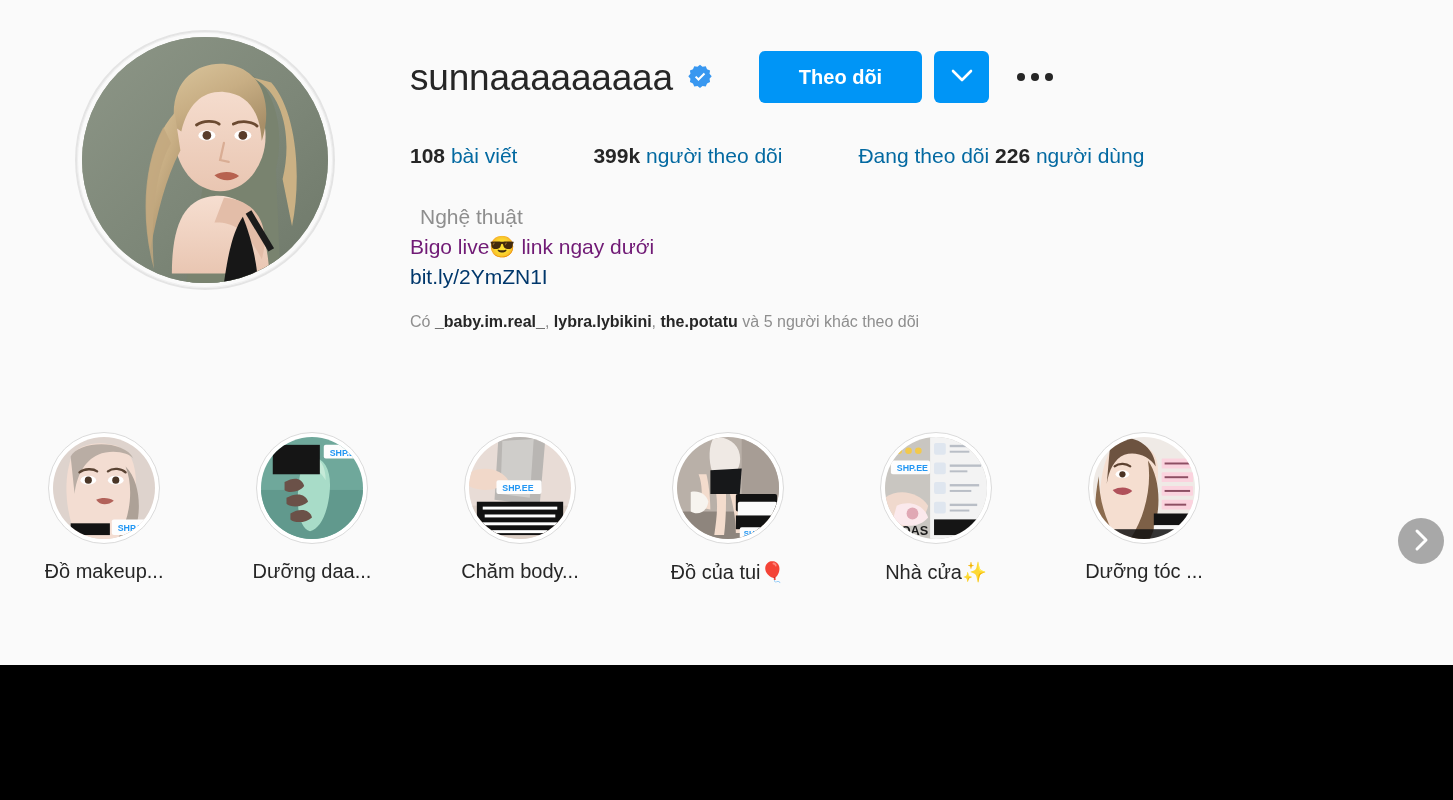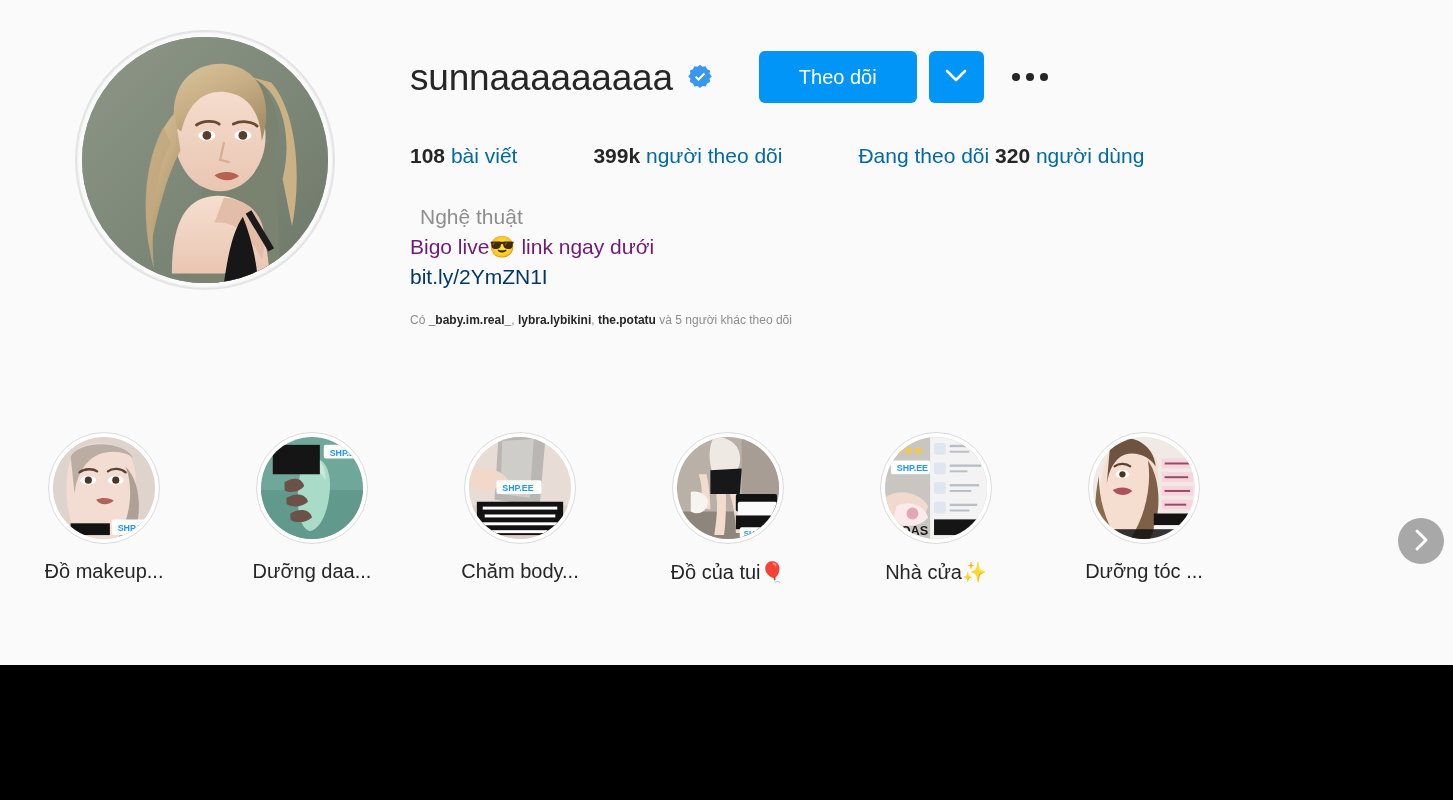--- a/index.html
+++ b/index.html
@@ -81,21 +81,21 @@
   }
   .verified-badge svg { display: block; }
 
   .btn-follow {
     margin-left: 46px;
     background: #0095f6;
     color: #fff;
     border: none;
     border-radius: 6px;
     font-size: 20px;
-    font-weight: normal;
+    font-weight: bold;
     font-family: "Liberation Sans", sans-serif;
     height: 52px;
     padding: 0 40px;
     cursor: pointer;
     line-height: 52px;
   }
   .btn-chevron {
     margin-left: 12px;
     background: #0095f6;
     border: none;
@@ -143,21 +143,21 @@
   .bio-line { color: #701a75; }
   .bio-emoji { font-size: 21px; }
   .bio-link {
     color: #00376b;
     font-weight: normal;
     text-decoration: none;
     cursor: pointer;
   }
   .followed-by {
     margin-top: 22px;
-    font-size: 12px;
+    font-size: 16px;
     color: #8e8e8e;
   }
   .followed-by .mutual {
     color: #262626;
     font-weight: 600;
     cursor: pointer;
   }
 
   
   .highlights {
@@ -300,21 +300,21 @@
           <span class="stat">
             <b>108</b>
             <span class="label-muted">bài viết</span>
           </span>
           <span class="stat">
             <b>399k</b>
             <span class="label-muted">người theo dõi</span>
           </span>
           <span class="stat">
             <span class="label-muted">Đang theo dõi</span>
-            <b>320</b>
+            <b>226</b>
             <span class="label-muted">người dùng</span>
           </span>
         </div>
 
         <div class="bio">
           <div class="bio-category">Nghệ thuật</div>
           <div class="bio-line">
             <span>Bigo live</span><span class="bio-emoji">😎</span><span> link ngay dưới</span>
           </div>
           <div>

